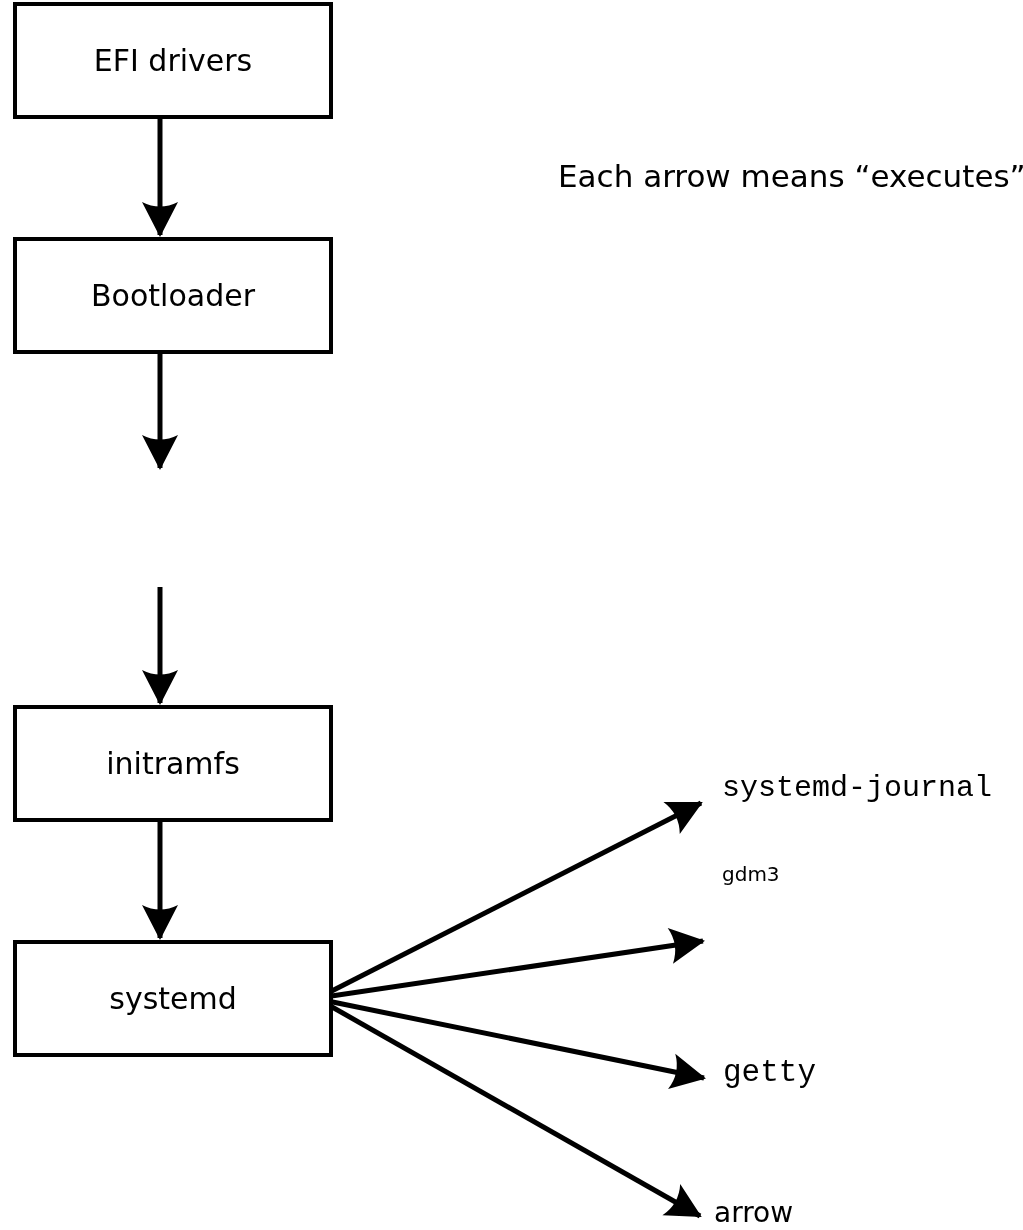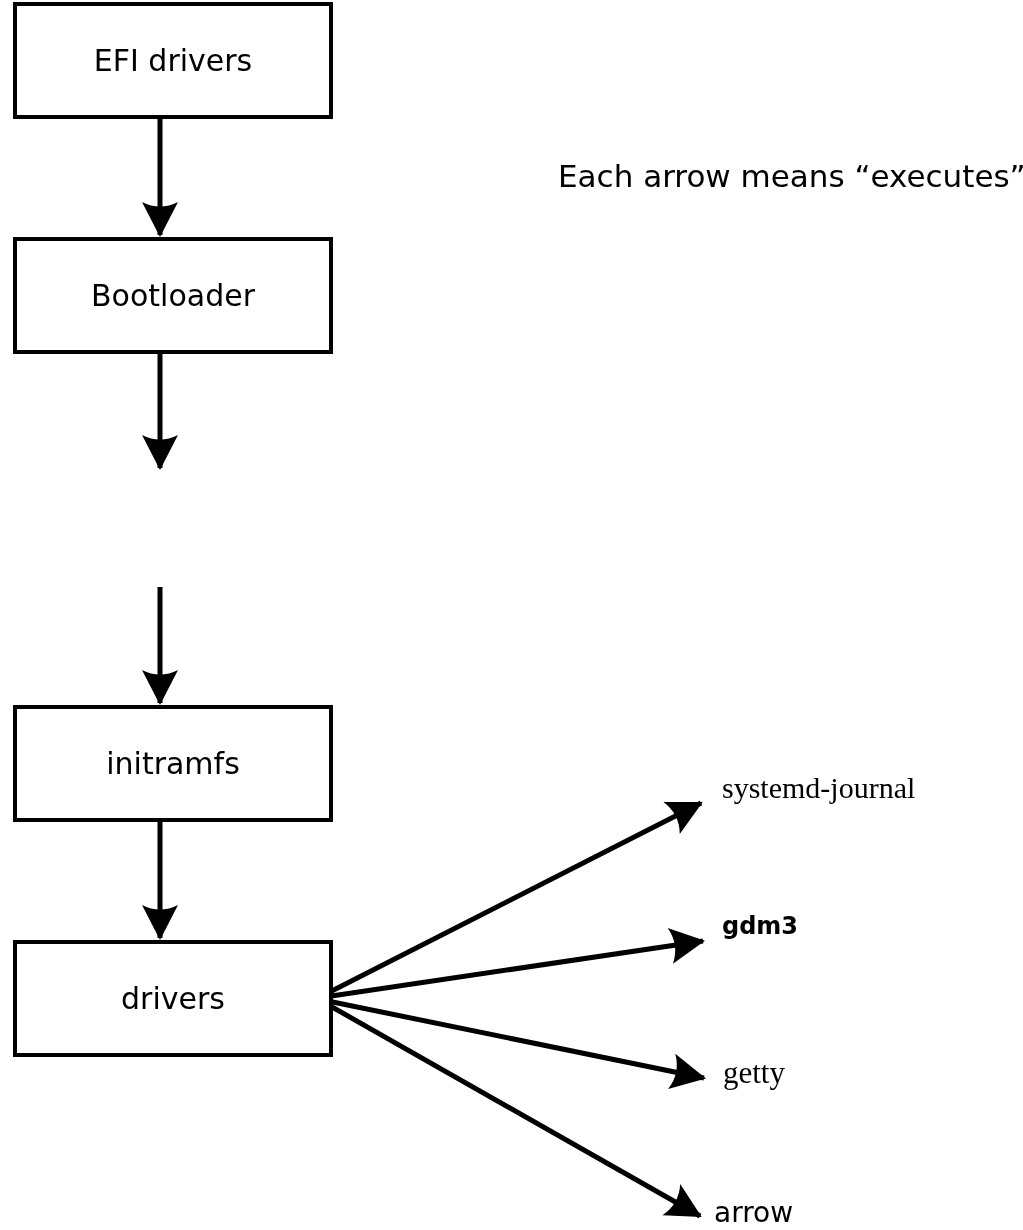--- a/index.html
+++ b/index.html
@@ -43,24 +43,24 @@
   .node-2 { top: 237px; align-items: center; }
   .node-3 { top: 470px; }
   .node-4 { top: 705px; }
   .node-5 { top: 940px; }
   .proc-label {
     position: absolute;
     line-height: 1;
     white-space: nowrap;
   }
   .mono {
-    font-family: Liberation Serif, serif;
+    font-family: Liberation Mono, monospace;
   }
   .proc-1 { left: 722px; top: 773px; font-size: 30px; }
-  .proc-2 { left: 722px; top: 914px; font-size: 24px; font-weight: bold; }
+  .proc-2 { left: 722px; top: 864px; font-size: 20px; }
   .proc-3 { left: 723px; top: 1057px; font-size: 31px; }
   .proc-4 { left: 714px; top: 1199px; font-size: 28px; }
   .annotation {
     position: absolute;
     left: 558px;
     top: 161px;
     font-size: 31px;
     line-height: 1;
     white-space: nowrap;
   }
@@ -91,21 +91,21 @@
   <div class="node node-1">
     <span>EFI drivers</span>
   </div>
   <div class="node node-2">
     <span>Bootloader</span>
   </div>
   <div class="node node-4">
     <span>initramfs</span>
   </div>
   <div class="node node-5">
-    <span>drivers</span>
+    <span>systemd</span>
   </div>
 
   <div class="proc-label mono proc-1">systemd-journal</div>
   <div class="proc-label proc-2">gdm3</div>
   <div class="proc-label mono proc-3">getty</div>
   <div class="proc-label proc-4">arrow</div>
 
   <div class="annotation">Each arrow means “executes”.</div>
 
 </div>

